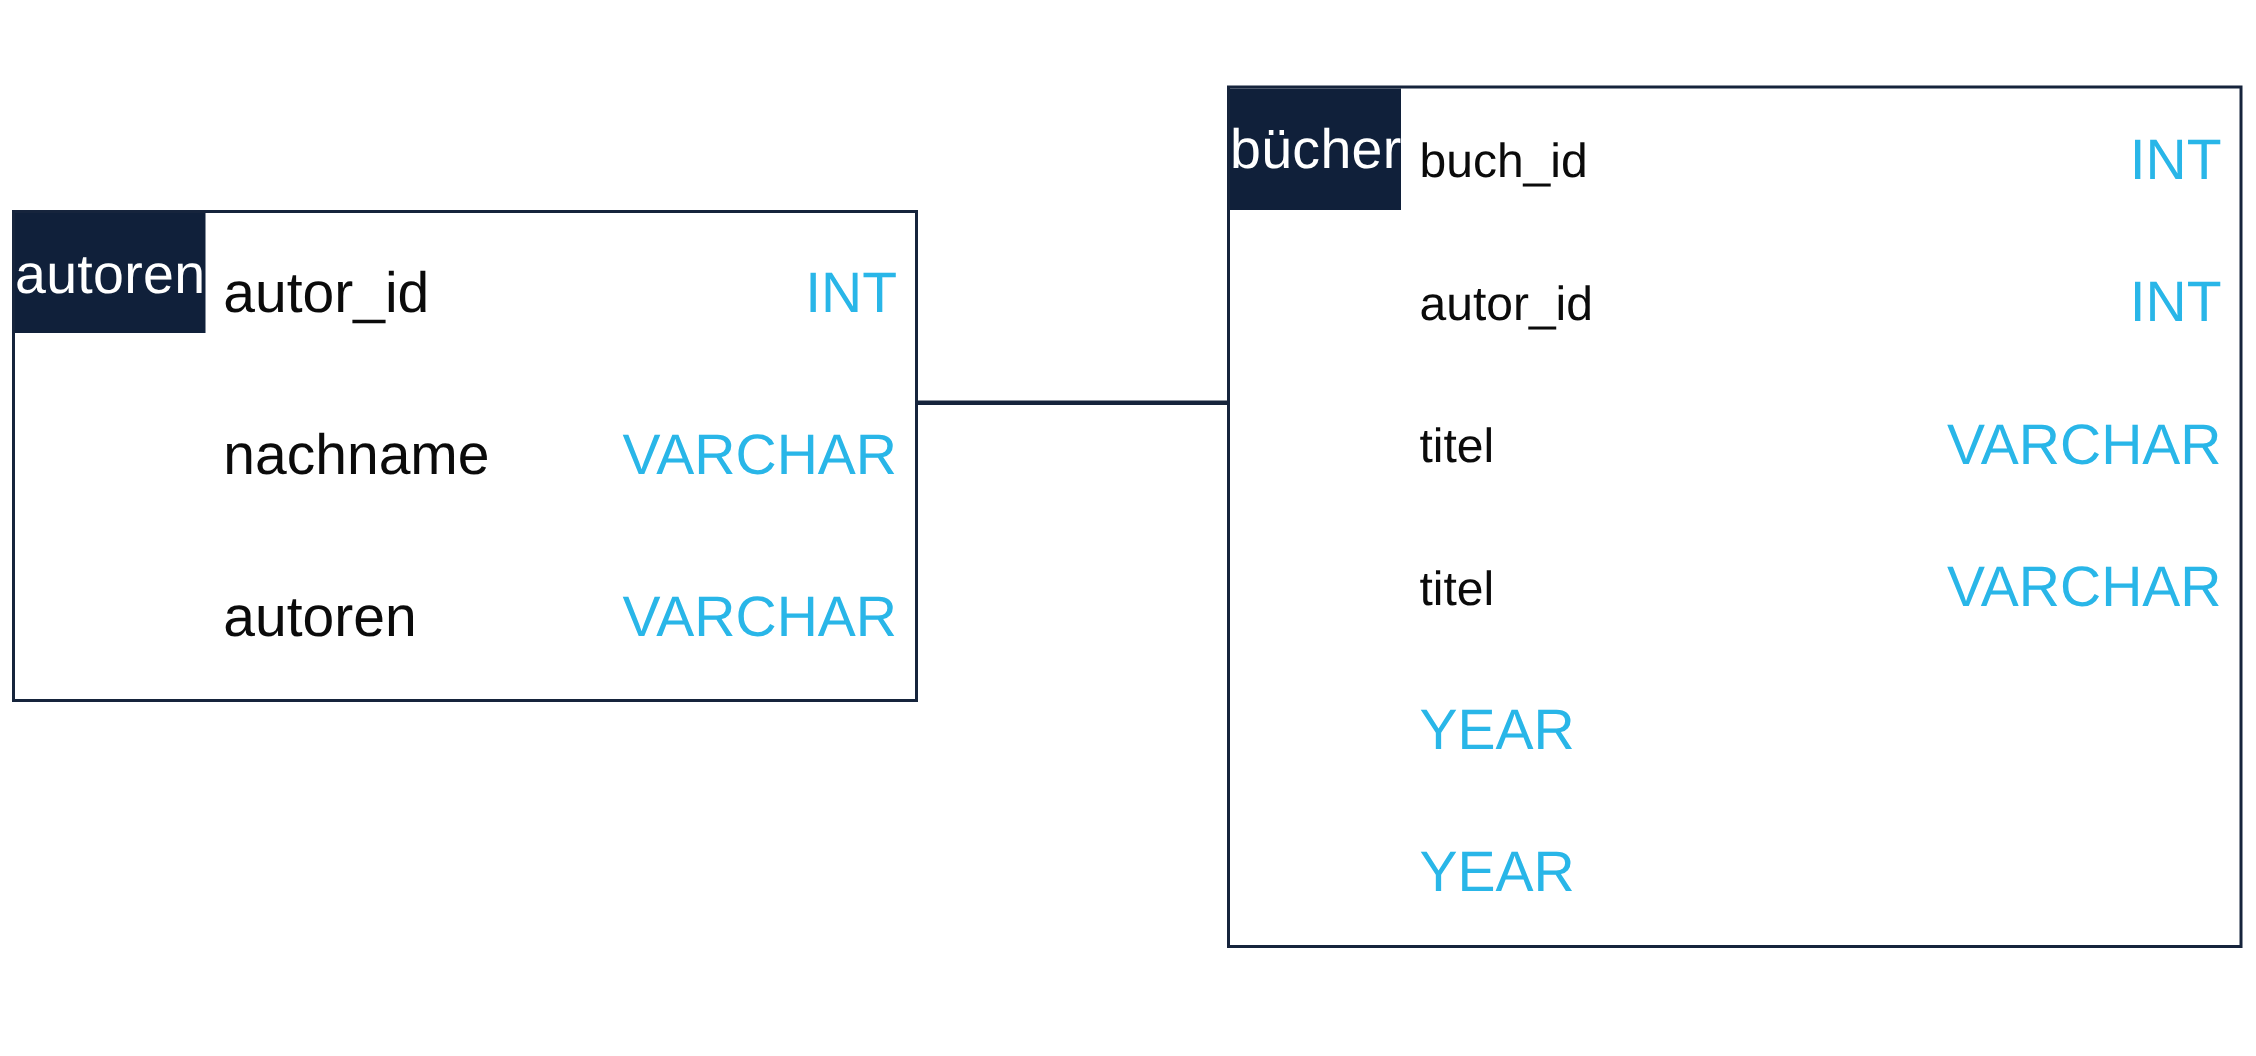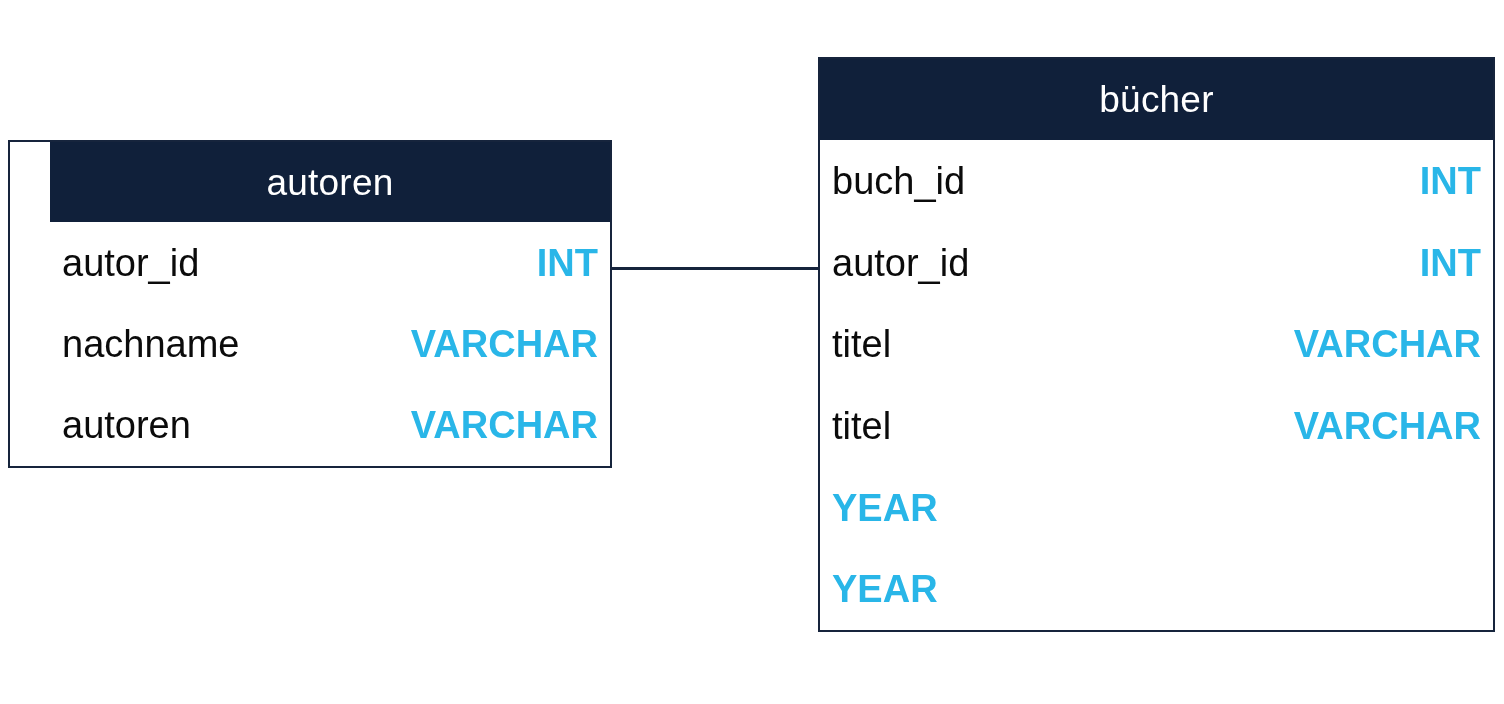--- a/index.html
+++ b/index.html
@@ -23,21 +23,20 @@
     height: 704px;
   }
 
   
   .entity {
     position: absolute;
     box-sizing: border-box;
     background: #ffffff;
     border: 2px solid #16243c;
     display: flex;
-    flex-direction: column;
   }
 
   .entity-header {
     box-sizing: border-box;
     background: #10203a;
     color: #ffffff;
     display: flex;
     align-items: center;
     justify-content: center;
     flex: 0 0 auto;
@@ -70,49 +69,48 @@
   .field-name {
     color: #0b0b0b;
     font-weight: 400;
     line-height: 1;
     white-space: nowrap;
     text-align: left;
   }
 
   .field-type {
     color: #29b6e8;
-    font-weight: 700;
+    font-weight: 400;
     line-height: 1;
     white-space: nowrap;
     text-align: right;
   }
 
   
   #entity-autoren {
     left: 8px;
     top: 140px;
     width: 604px;
     height: 328px;
-    padding-left: 40px;
   }
   #entity-autoren .entity-header { height: 80px; }
   #entity-autoren .entity-header .title { font-size: 37px; }
   #entity-autoren .field-name { font-size: 38px; }
   #entity-autoren .field-type { font-size: 38px; }
 
   
   #entity-buecher {
     left: 818px;
     top: 57px;
     width: 677px;
     height: 575px;
   }
   #entity-buecher .entity-header { height: 81px; }
   #entity-buecher .entity-header .title { font-size: 37px; }
-  #entity-buecher .field-name { font-size: 38px; text-align: right; }
+  #entity-buecher .field-name { font-size: 32px; text-align: right; }
   #entity-buecher .field-type { font-size: 38px; }
 
   
   .connector {
     position: absolute;
     background: #16243c;
     height: 3px;
     left: 610px;
     top: 267px;
     width: 210px;

